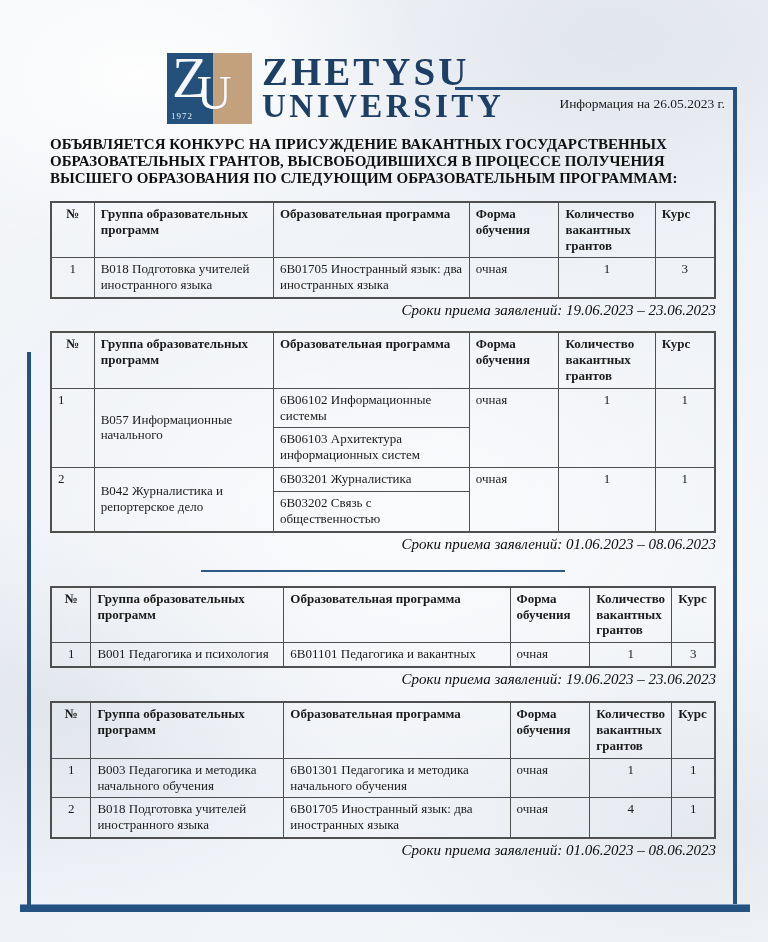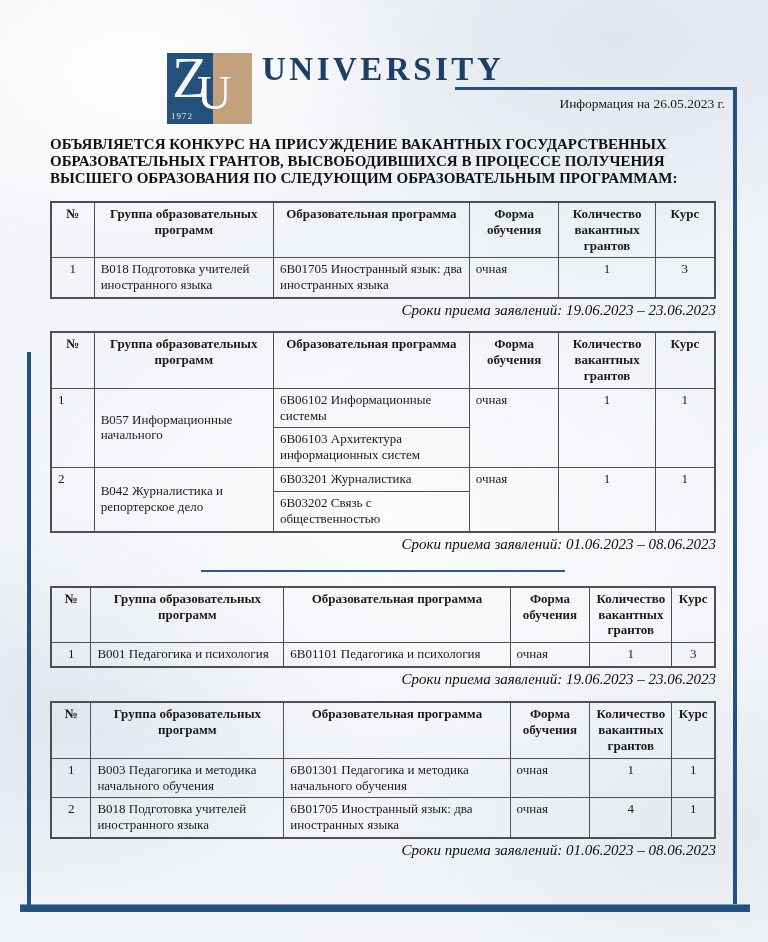--- a/index.html
+++ b/index.html
@@ -44,21 +44,21 @@
   .content{padding:0 52px 0 50px;}
   .section-heading{
     margin:11px auto 0;max-width:676px;text-align:left;
     font-weight:bold;font-size:15px;line-height:1.13;color:#111;
   }
   .section-heading.second{margin-top:13px;}
 
   table{width:100%;border-collapse:collapse;margin-top:14px;
         font-size:13px;line-height:1.22;border:2px solid #4f4f4f;}
   th,td{border:1px solid #4f4f4f;padding:3px 6px 4px;vertical-align:top;text-align:left;}
-  th{font-weight:bold;text-align:center;}
+  th{font-weight:bold;}
   .col-num{width:6.5%;}.col-group{width:27%;}.col-prog{width:29.5%;}
   .col-form{width:13.5%;}.col-count{width:14.5%;}.col-course{width:9%;}
   .t34 .col-num{width:6%;}.t34 .col-group{width:29%;}.t34 .col-prog{width:34%;}
   .t34 .col-form{width:12%;}.t34 .col-count{width:12%;}.t34 .col-course{width:6.5%;}
   .ctr{text-align:center;}
   .vmid{vertical-align:middle;}
   .deadline{
     margin:3px 0 0;text-align:right;font-weight:normal;font-style:italic;
     font-size:15px;color:#0d0d0d;
   }
@@ -77,20 +77,21 @@
   <div class="header">
     <div class="logo-row">
       <div class="logo-mark">
         <div class="logo-panel-z"></div>
         <div class="logo-panel-u"></div>
         <span class="logo-z">Z</span>
         <span class="logo-u">U</span>
         <span class="logo-year">1972</span>
       </div>
       <div class="wordmark">
+        <div class="wordmark-line1">ZHETYSU</div>
         <div class="wordmark-line2">UNIVERSITY</div>
       </div>
     </div>
     <div class="info-date">Информация на 26.05.2023 г.</div>
   </div>
 
   <div class="content">
 
     <div class="section-heading">ОБЪЯВЛЯЕТСЯ КОНКУРС НА ПРИСУЖДЕНИЕ ВАКАНТНЫХ ГОСУДАРСТВЕННЫХ ОБРАЗОВАТЕЛЬНЫХ ГРАНТОВ, ВЫСВОБОДИВШИХСЯ В ПРОЦЕССЕ ПОЛУЧЕНИЯ ВЫСШЕГО ОБРАЗОВАНИЯ ПО СЛЕДУЮЩИМ ОБРАЗОВАТЕЛЬНЫМ ПРОГРАММАМ:</div>
 
@@ -185,21 +186,21 @@
         <th class="ctr">№</th>
         <th>Группа образовательных программ</th>
         <th>Образовательная программа</th>
         <th>Форма обучения</th>
         <th>Количество вакантных грантов</th>
         <th>Курс</th>
       </tr>
       <tr>
         <td class="ctr">1</td>
         <td>В001 Педагогика и психология</td>
-        <td>6В01101  Педагогика и психология</td>
+        <td>6В01101  Педагогика и вакантных</td>
         <td>очная</td>
         <td class="ctr">1</td>
         <td class="ctr">3</td>
       </tr>
     </tbody>
       </table>
     <div class="deadline">Сроки приема заявлений: 19.06.2023 – 23.06.2023</div>
 
     <table class="t34" style="margin-top:13px;">
       <colgroup>

